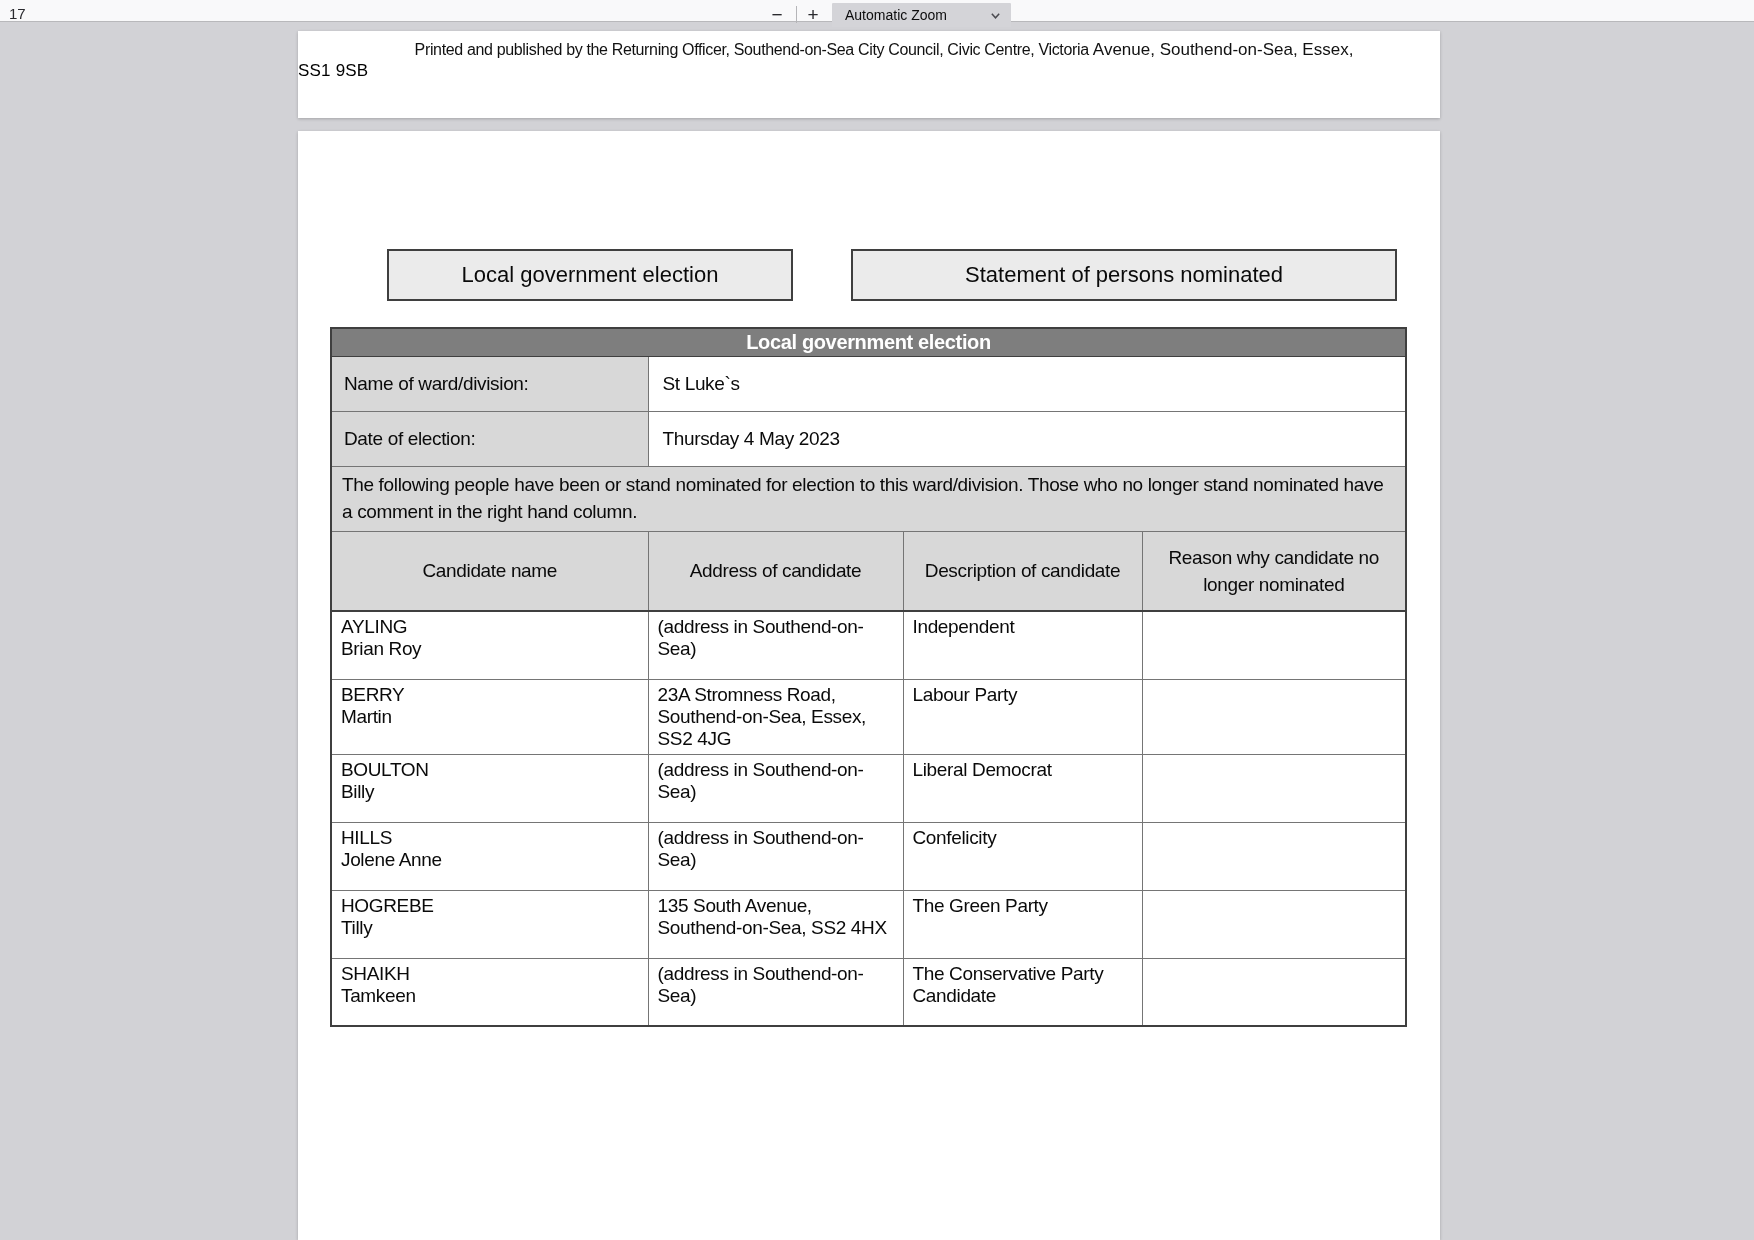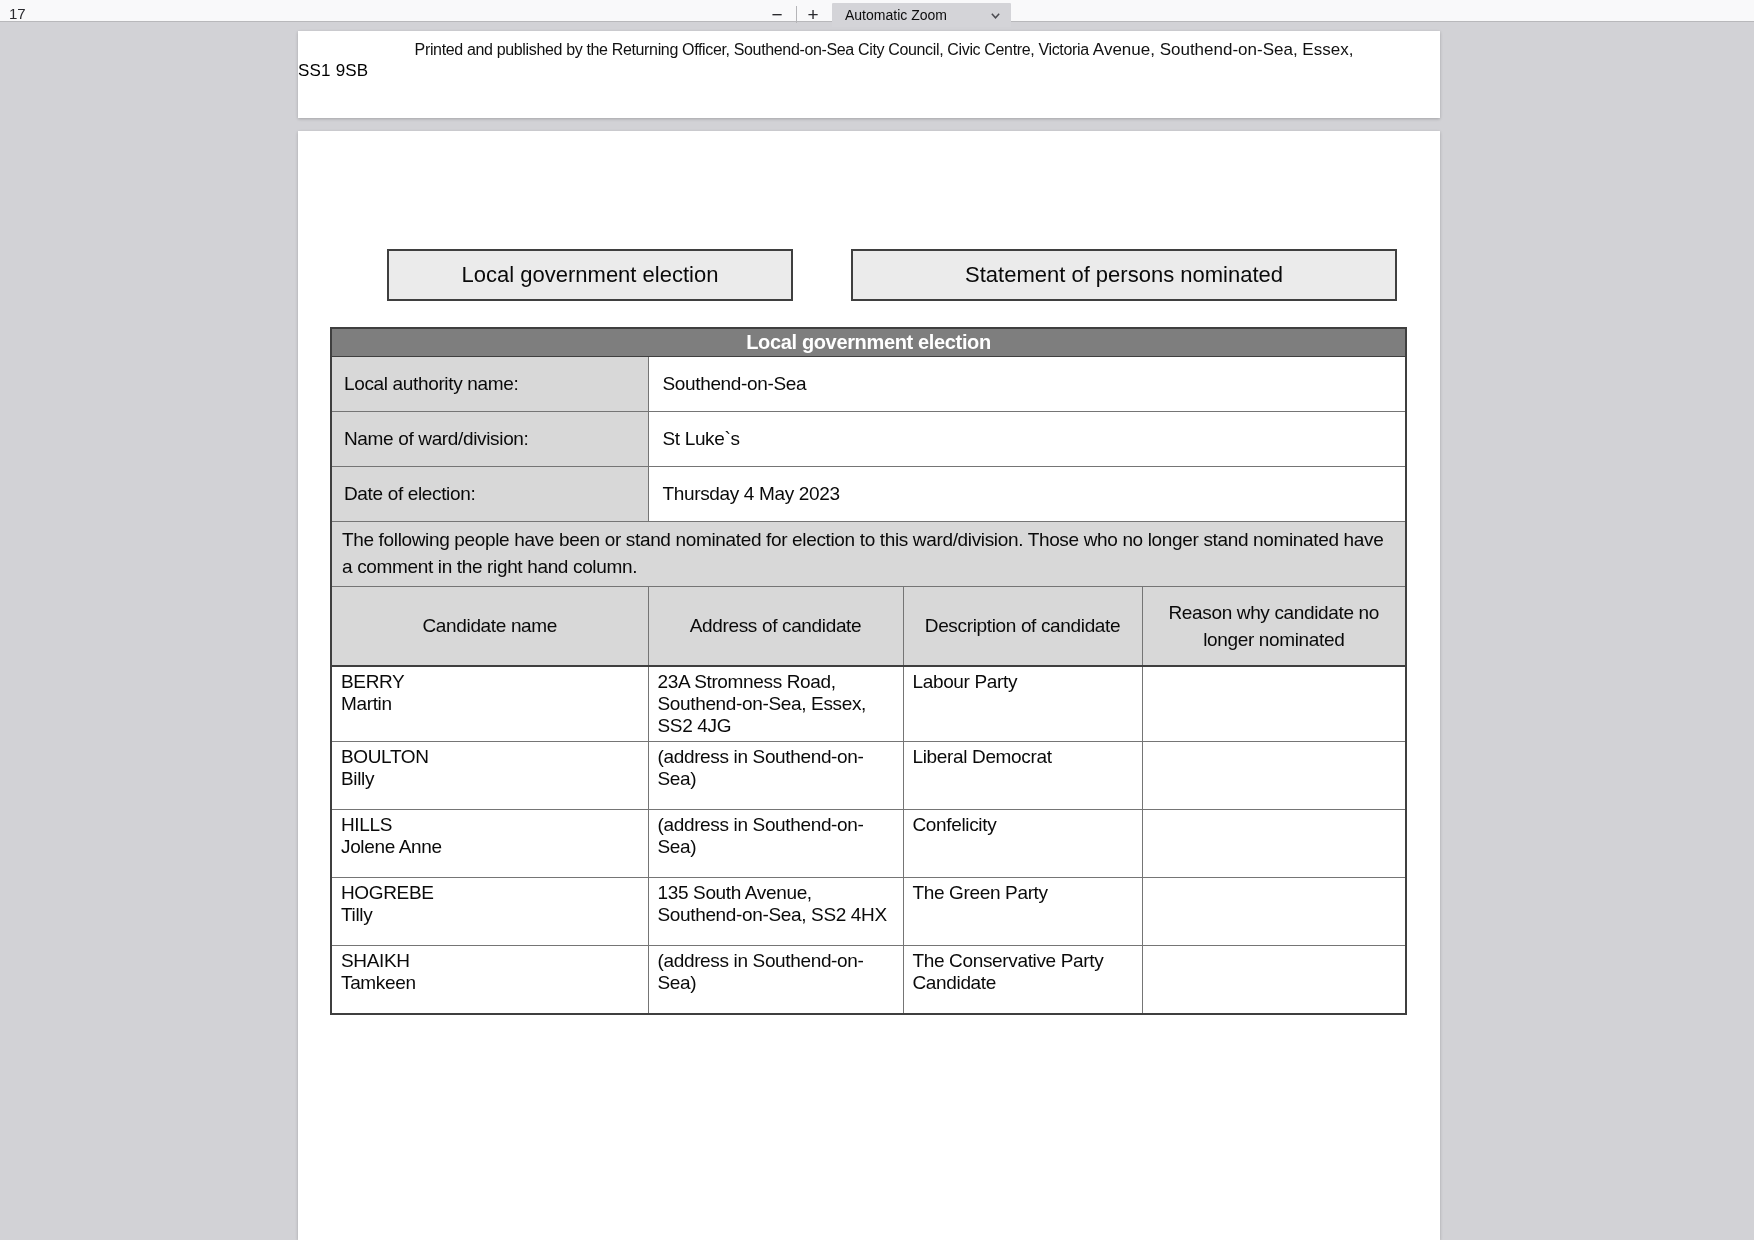--- a/index.html
+++ b/index.html
@@ -161,43 +161,48 @@
           <col style="width:239px">
           <col style="width:264px">
       </colgroup>
 
       <tbody>
           <tr>
         <td class="tbl-title-bar" colspan="4">Local government election</td>
       </tr>
 
       <tr>
-        <td class="info-label">Local authority name:</td>
-        <td class="info-value" colspan="3">Southend-on-Sea</td>
-      </tr>
-      <tr>
         <td class="info-label">Name of ward/division:</td>
         <td class="info-value" colspan="3">St Luke`s</td>
       </tr>
       <tr>
         <td class="info-label">Date of election:</td>
         <td class="info-value" colspan="3">Thursday 4 May 2023</td>
       </tr>
 
       <tr>
         <td class="note-cell" colspan="4">The following people have been or stand nominated for election to this ward/division. Those who no longer stand nominated have a comment in the right hand column.</td>
       </tr>
 
       <tr>
         <th class="col-head">Candidate name</th>
         <th class="col-head">Address of candidate</th>
         <th class="col-head">Description of candidate</th>
         <th class="col-head">Reason why candidate no longer nominated</th>
       </tr>
 
+      <tr>
+        <td class="cand-cell">
+          <div>AYLING</div>
+          <div>Brian Roy</div>
+        </td>
+        <td class="cand-cell">(address in Southend-on-Sea)</td>
+        <td class="cand-cell">Independent</td>
+        <td class="cand-cell"></td>
+      </tr>
 
       <tr>
         <td class="cand-cell">
           <div>BERRY</div>
           <div>Martin</div>
         </td>
         <td class="cand-cell">23A Stromness Road, Southend-on-Sea, Essex, SS2 4JG</td>
         <td class="cand-cell">Labour Party</td>
         <td class="cand-cell"></td>
       </tr>

